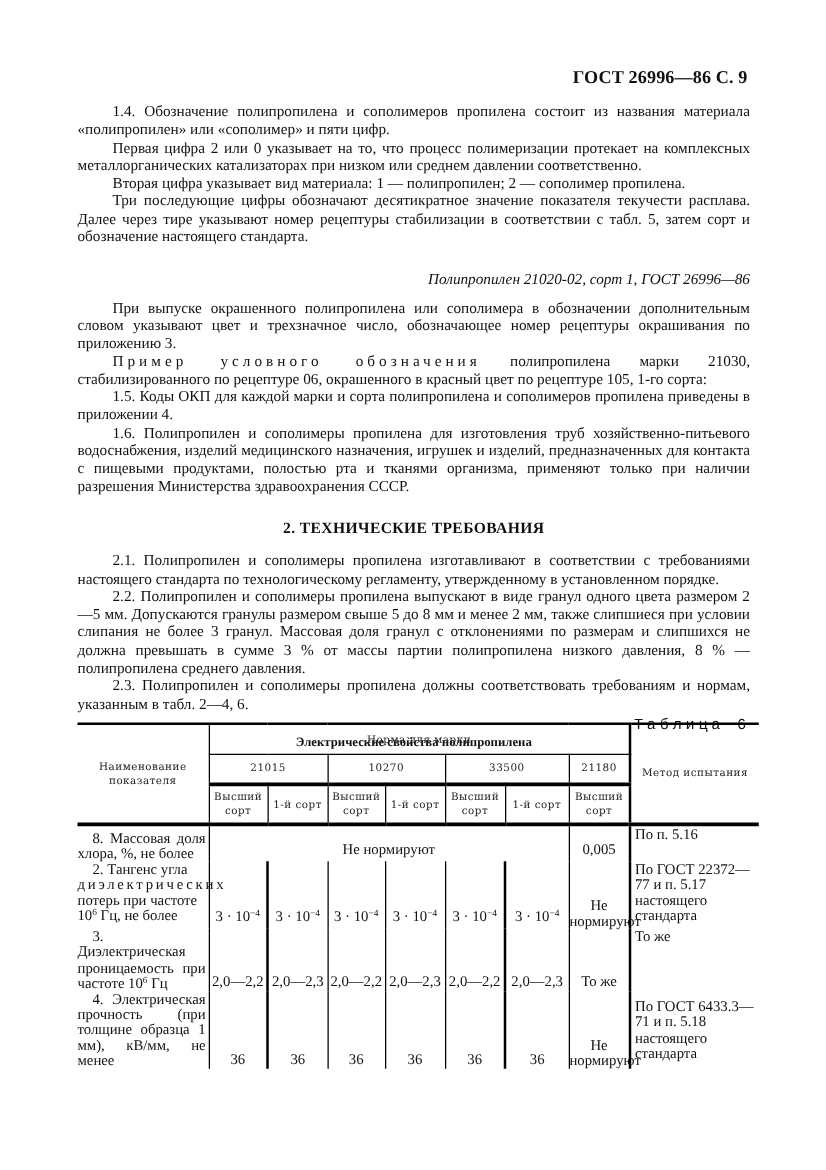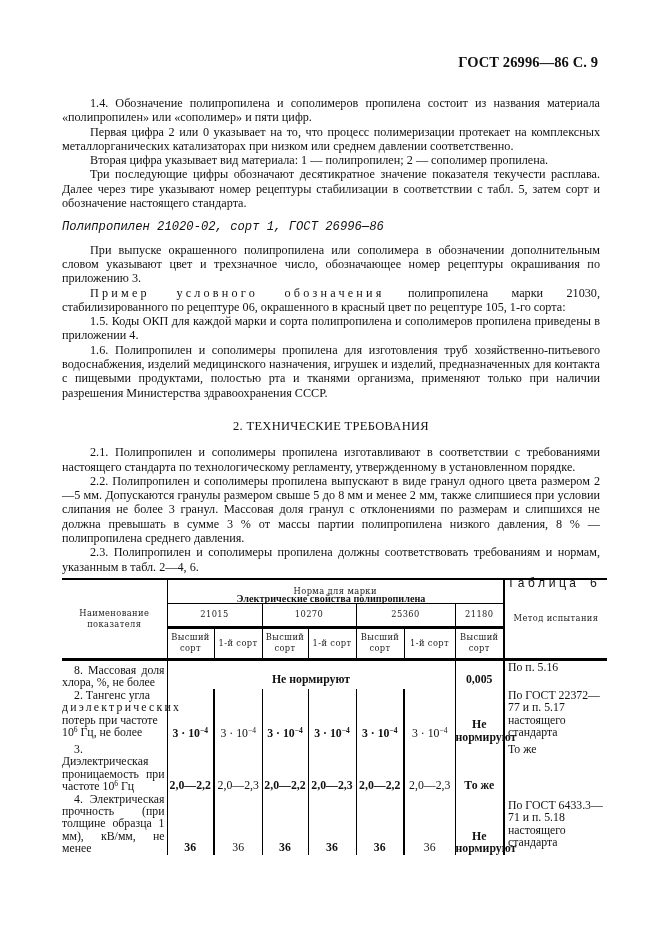--- a/index.html
+++ b/index.html
@@ -1,33 +1,33 @@
 <!DOCTYPE html>
 <html><head>
 <meta charset="utf-8">
 <style>
   html, body { margin: 0; padding: 0; background: #ffffff; }
   body { width: 661px; height: 936px; position: relative; overflow: hidden;
          font-family: "Liberation Serif", "DejaVu Serif", serif; color: #111; }
   .page-header { position: absolute; top: 54px; right: 63px; font-weight: bold; font-size: 14.5px; letter-spacing: 0.1px; }
-  .body { position: absolute; left: 62px; top: 96px; width: 538px; font-size: 12.2px; line-height: 14.3px; }
+  .body { position: absolute; left: 62px; top: 82px; width: 538px; font-size: 12.2px; line-height: 14.3px; }
   .p { margin: 0; text-align: justify; text-indent: 28px; }
   .spaced { letter-spacing: 3.2px; }
-  .example { margin: 10px 0 8px 0; text-align: left; font-style: italic; font-family: Liberation Mono, monospace; }
-  .section-title { text-align: center; font-weight: normal; font-size: 12.5px; margin: 19px 0 12px 0; letter-spacing: 0.3px; }
+  .example { margin: 20px 0 8px 0; text-align: right; font-style: italic; }
+  .section-title { text-align: center; font-weight: bold; font-size: 12.5px; margin: 19px 0 12px 0; letter-spacing: 0.3px; }
   .table-label { text-align: right; letter-spacing: 3px; margin-top: 3px; font-family: Liberation Mono, monospace; }
   .table-title { text-align: center; font-weight: bold; font-size: 10.2px; margin-top: 1px; }
 
   .tbl { position: absolute; left: 62px; top: 578px; width: 545px; border-collapse: collapse; font-size: 11.8px; table-layout: fixed; }
   .tbl td, .tbl th { padding: 0; vertical-align: middle; }
   .tbl .hdr { font-family: "DejaVu Serif", serif; font-size: 8.3px; font-weight: normal; text-align: center; letter-spacing: 0.4px; line-height: 11px; color: #222; }
   .bt { border-top: 2px solid #000; }
   .bb { border-bottom: 1px solid #000; }
   .bb2 { border-bottom: 3px solid #000; }
-  .bl { border-left: 1px solid #000; font-weight: bold; }
+  .bl { border-left: 1px solid #000; }
   .bl2 { border-left: 2px solid #000; }
   .c { text-align: center; }
   .rowname { text-align: justify; line-height: 12.4px; padding-right: 2px !important; }
   .ind { display: inline-block; width: 12px; }
   .method { padding-left: 3px !important; line-height: 12.4px; vertical-align: top !important; }
   sup { font-size: 7.5px; vertical-align: 4px; line-height: 0; }
 </style>
 </head>
 <body>
 
@@ -68,21 +68,21 @@
   </colgroup>
   <tbody>
       <tr style="height:24px">
     <th class="hdr bt bb2" rowspan="3">Наименование показателя</th>
     <th class="hdr bt bb bl" colspan="7">Норма для марки</th>
     <th class="hdr bt bb2 bl2" rowspan="3">Метод испытания</th>
   </tr>
   <tr style="height:24px">
     <th class="hdr bb2 bl" colspan="2">21015</th>
     <th class="hdr bb2 bl" colspan="2">10270</th>
-    <th class="hdr bb2 bl" colspan="2">25360</th>
+    <th class="hdr bb2 bl" colspan="2">33500</th>
     <th class="hdr bb2 bl">21180</th>
   </tr>
   <tr style="height:32px">
     <th class="hdr bb2 bl">Высший сорт</th>
     <th class="hdr bb2 bl">1-й сорт</th>
     <th class="hdr bb2 bl">Высший сорт</th>
     <th class="hdr bb2 bl">1-й сорт</th>
     <th class="hdr bb2 bl">Высший сорт</th>
     <th class="hdr bb2 bl">1-й сорт</th>
     <th class="hdr bb2 bl">Высший сорт</th>

